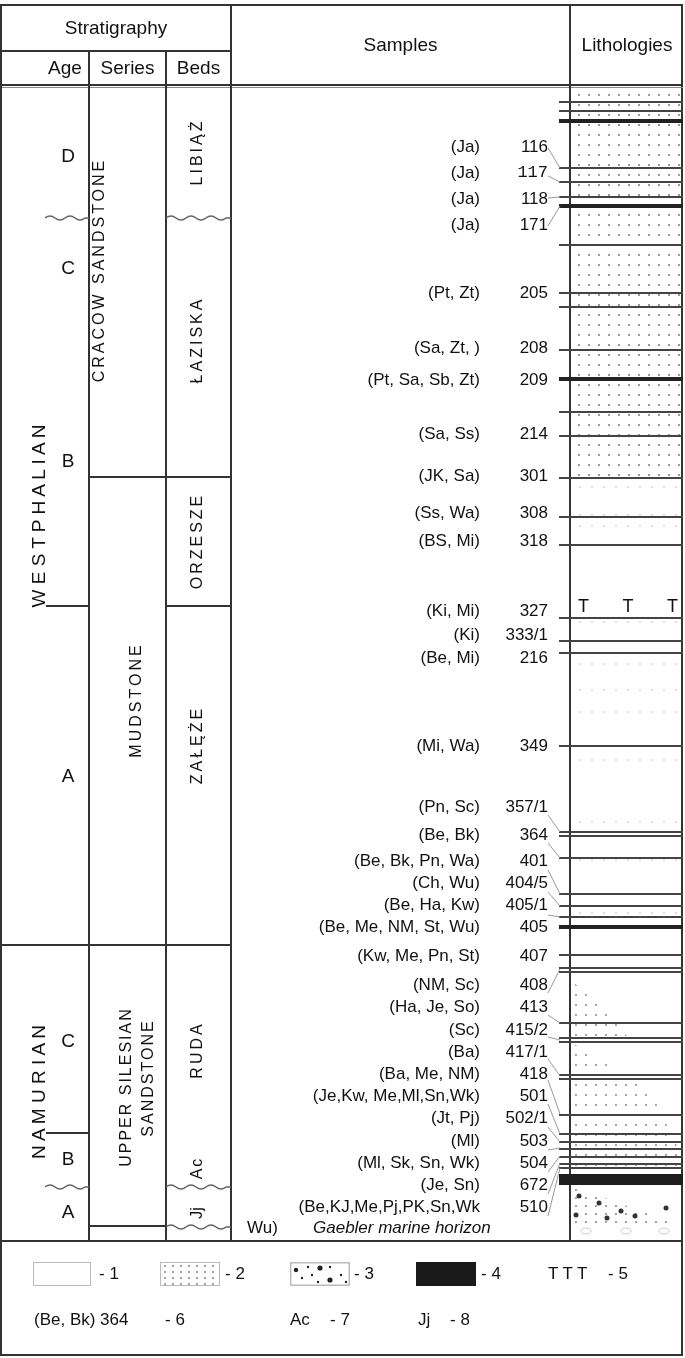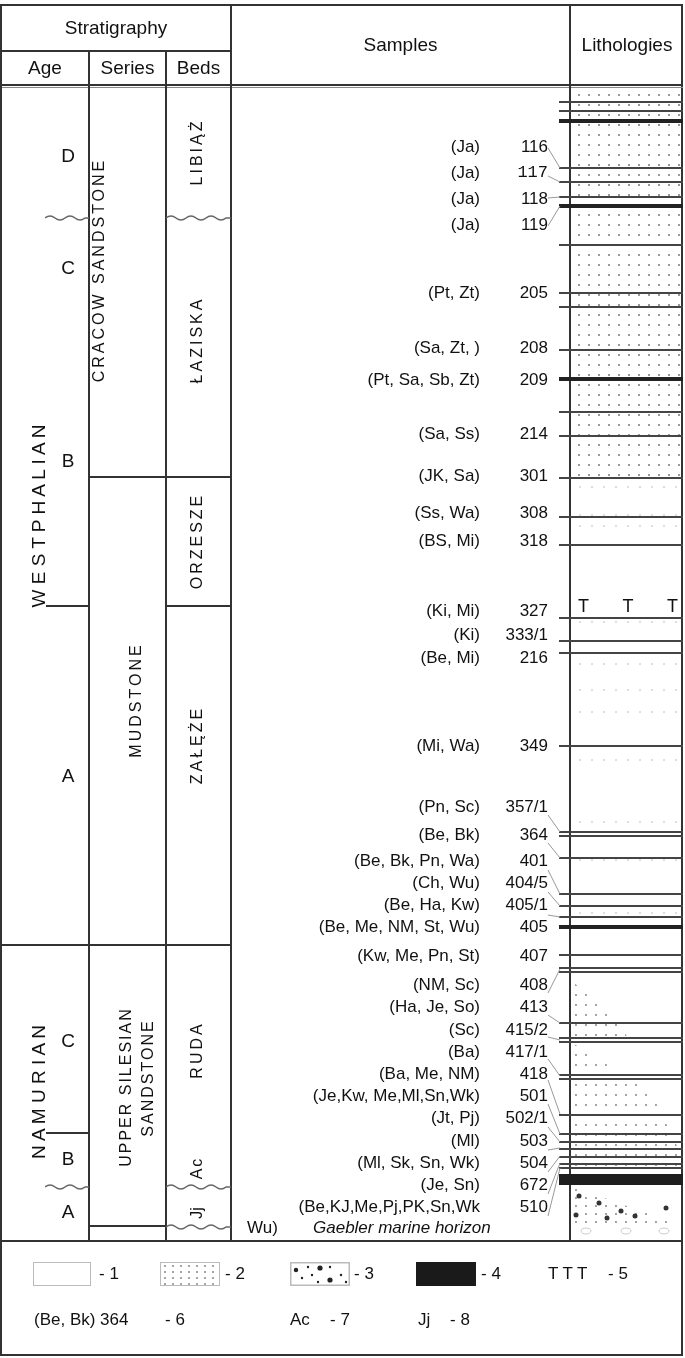--- a/index.html
+++ b/index.html
@@ -29,21 +29,21 @@
 <div class="hline" style="left:2px;top:84px;width:681px;"></div>
 <div class="hline" style="left:2px;top:87px;width:681px;height:1px;background:#888;"></div>
 <div class="hline" style="left:2px;top:1240px;width:681px;"></div>
 
 <div class="vline" style="left:88px;top:50px;height:1190px;"></div>
 <div class="vline" style="left:165px;top:50px;height:1190px;"></div>
 <div class="vline" style="left:230px;top:4px;height:1236px;"></div>
 <div class="vline" style="left:569px;top:4px;height:1236px;"></div>
 
 <div class="hdr" style="left:2px;top:6px;width:228px;height:44px;">Stratigraphy</div>
-<div class="hdr" style="left:2px;top:52px;width:86px;height:32px;">Age</div>
+<div class="hdr" style="left:2px;top:52px;width:86px;height:32px;padding-left:20px;">Age</div>
 <div class="hdr" style="left:90px;top:52px;width:75px;height:32px;">Series</div>
 <div class="hdr" style="left:167px;top:52px;width:63px;height:32px;">Beds</div>
 <div class="hdr" style="left:232px;top:6px;width:337px;height:78px;">Samples</div>
 <div class="hdr" style="left:571px;top:6px;width:112px;height:78px;">Lithologies</div>
 
 <div class="vtext" style="left:-160px;top:504px;width:400px;height:24px;font-size:19px;">W E S T P H A L I A N</div>
 <div class="vtext" style="left:-95px;top:1080px;width:270px;height:24px;font-size:19px;">N A M U R I A N</div>
 
 <div class="agetext" style="left:48px;top:145px;">D</div>
 <div class="agetext" style="left:48px;top:257px;">C</div>
@@ -96,21 +96,21 @@
   <div class="sample" style="left:232px;top:163px;width:316px;">
       <span class="ab" style="right:68px;">(Ja)</span>
       <span class="num" style="right:0;font-family:Liberation Mono, monospace;">117</span>
     </div>
   <div class="sample" style="left:232px;top:189px;width:316px;">
       <span class="ab" style="right:68px;">(Ja)</span>
       <span class="num" style="right:0;">118</span>
     </div>
   <div class="sample" style="left:232px;top:215px;width:316px;">
       <span class="ab" style="right:68px;">(Ja)</span>
-      <span class="num" style="right:0;">119</span>
+      <span class="num" style="right:0;">171</span>
     </div>
   <div class="sample" style="left:232px;top:283px;width:316px;">
       <span class="ab" style="right:68px;">(Pt, Zt)</span>
       <span class="num" style="right:0;">205</span>
     </div>
   <div class="sample" style="left:232px;top:338px;width:316px;">
       <span class="ab" style="right:68px;">(Sa, Zt, )</span>
       <span class="num" style="right:0;">208</span>
     </div>
   <div class="sample" style="left:232px;top:370px;width:316px;">

